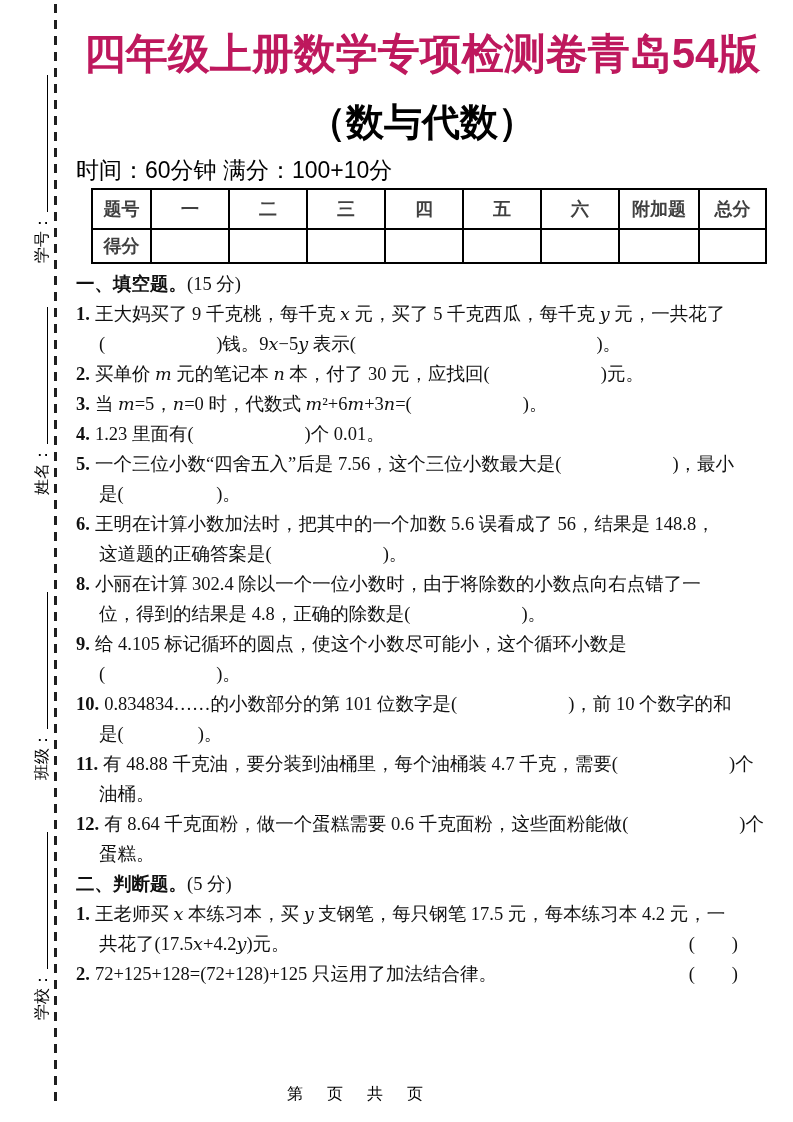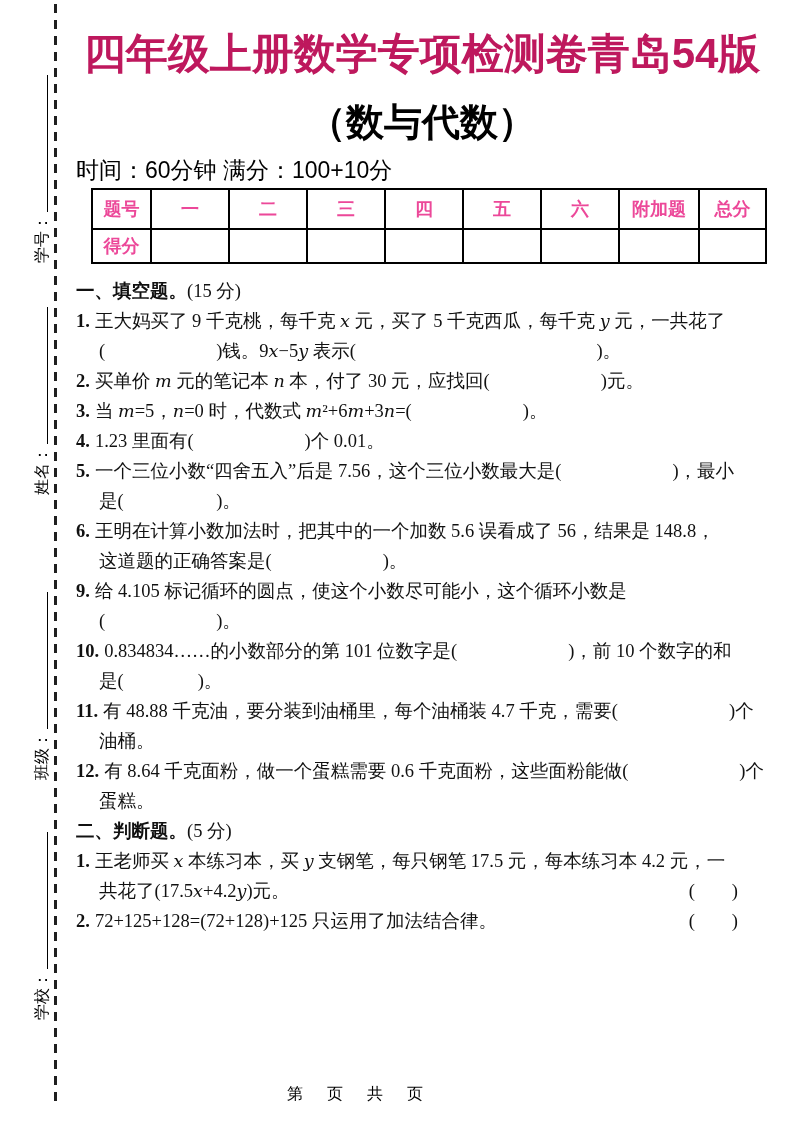--- a/index.html
+++ b/index.html
@@ -17,25 +17,25 @@
   .main{position:absolute;left:76px;top:0;width:692px;}
   .title{margin:30px 0 0;font-family:"Liberation Sans",sans-serif;font-weight:900;
          font-size:42px;line-height:48px;text-align:center;white-space:nowrap;color:#be185d;}
   .subtitle{margin:22px 0 0;font-family:"Liberation Sans",sans-serif;font-weight:900;
             font-size:38px;line-height:44px;text-align:center;color:#000;}
   .meta{margin-top:16px;font-family:"Liberation Sans",sans-serif;font-size:23px;
         line-height:20px;text-align:left;padding-right:2px;color:#000;}
   
   .score-table{margin:8px 0 0 15px;width:674px;border-collapse:collapse;table-layout:fixed;}
   .score-table td{border:2px solid #000;text-align:center;vertical-align:middle;
-                  font-size:18px;font-weight:600;padding:0;color:#ec4899;}
+                  font-size:18px;font-weight:600;padding:0;color:#404040;}
   .score-table tr.hdr td{height:38px;}
   .score-table tr.scr td{height:32px;}
   
-  .questions{margin-top:12px;font-size:18.5px;line-height:30px;}
+  .questions{margin-top:5px;font-size:18.5px;line-height:30px;}
   .sec-heading{font-weight:bold;}
   .sec-points{font-weight:normal;}
   .question{position:relative;padding-left:23px;text-indent:-23px;}
   .qnum{font-weight:bold;margin-right:5px;}
   .var{font-family:"DejaVu Serif",serif;font-style:italic;font-size:0.95em;}
   .judge{position:absolute;right:30px;bottom:0;text-indent:0;}
   
   .footer{position:absolute;top:1084px;left:0;width:714px;text-align:center;
           font-family:"Liberation Sans",sans-serif;font-size:16px;letter-spacing:4px;color:#000;}
 </style>
@@ -107,20 +107,21 @@
       </table>
 
     <div class="questions">
         <div class="sec-heading"><span class="sec-label">一、填空题。</span><span class="sec-points">(15 分)</span></div>
         <div class="question"><span class="qnum">1.</span><span class="txt">王大妈买了 9 千克桃，每千克 </span><span class="var">x</span><span class="txt"> 元，买了 5 千克西瓜，每千克 </span><span class="var">y</span><span class="txt"> 元，一共花了</span><br><span class="txt">(　　　　　　)钱。9</span><span class="var">x</span><span class="txt">−5</span><span class="var">y</span><span class="txt"> 表示(　　　　　　　　　　　　　)。</span></div>
         <div class="question"><span class="qnum">2.</span><span class="txt">买单价 </span><span class="var">m</span><span class="txt"> 元的笔记本 </span><span class="var">n</span><span class="txt"> 本，付了 30 元，应找回(　　　　　　)元。</span></div>
         <div class="question"><span class="qnum">3.</span><span class="txt">当 </span><span class="var">m</span><span class="txt">=5，</span><span class="var">n</span><span class="txt">=0 时，代数式 </span><span class="var">m</span><span class="txt">²+6</span><span class="var">m</span><span class="txt">+3</span><span class="var">n</span><span class="txt">=(　　　　　　)。</span></div>
         <div class="question"><span class="qnum">4.</span><span class="txt">1.23 里面有(　　　　　　)个 0.01。</span></div>
         <div class="question"><span class="qnum">5.</span><span class="txt">一个三位小数“四舍五入”后是 7.56，这个三位小数最大是(　　　　　　)，最小</span><br><span class="txt">是(　　　　　)。</span></div>
         <div class="question"><span class="qnum">6.</span><span class="txt">王明在计算小数加法时，把其中的一个加数 5.6 误看成了 56，结果是 148.8，</span><br><span class="txt">这道题的正确答案是(　　　　　　)。</span></div>
+        <div class="question"><span class="qnum">8.</span><span class="txt">小丽在计算 302.4 除以一个一位小数时，由于将除数的小数点向右点错了一</span><br><span class="txt">位，得到的结果是 4.8，正确的除数是(　　　　　　)。</span></div>
         <div class="question"><span class="qnum">9.</span><span class="txt">给 4.105 标记循环的圆点，使这个小数尽可能小，这个循环小数是(　　　　　　)。</span></div>
         <div class="question"><span class="qnum">10.</span><span class="txt">0.834834……的小数部分的第 101 位数字是(　　　　　　)，前 10 个数字的和</span><br><span class="txt">是(　　　　)。</span></div>
         <div class="question"><span class="qnum">11.</span><span class="txt">有 48.88 千克油，要分装到油桶里，每个油桶装 4.7 千克，需要(　　　　　　)个</span><br><span class="txt">油桶。</span></div>
         <div class="question"><span class="qnum">12.</span><span class="txt">有 8.64 千克面粉，做一个蛋糕需要 0.6 千克面粉，这些面粉能做(　　　　　　)个</span><br><span class="txt">蛋糕。</span></div>
         <div class="sec-heading"><span class="sec-label">二、判断题。</span><span class="sec-points">(5 分)</span></div>
         <div class="question"><span class="qnum">1.</span><span class="txt">王老师买 </span><span class="var">x</span><span class="txt"> 本练习本，买 </span><span class="var">y</span><span class="txt"> 支钢笔，每只钢笔 17.5 元，每本练习本 4.2 元，一</span><br><span class="txt">共花了(17.5</span><span class="var">x</span><span class="txt">+4.2</span><span class="var">y</span><span class="txt">)元。</span><span class="judge">(　　)</span></div>
         <div class="question"><span class="qnum">2.</span><span class="txt">72+125+128=(72+128)+125 只运用了加法结合律。</span><span class="judge">(　　)</span></div>
       </div>
   </div>
 

